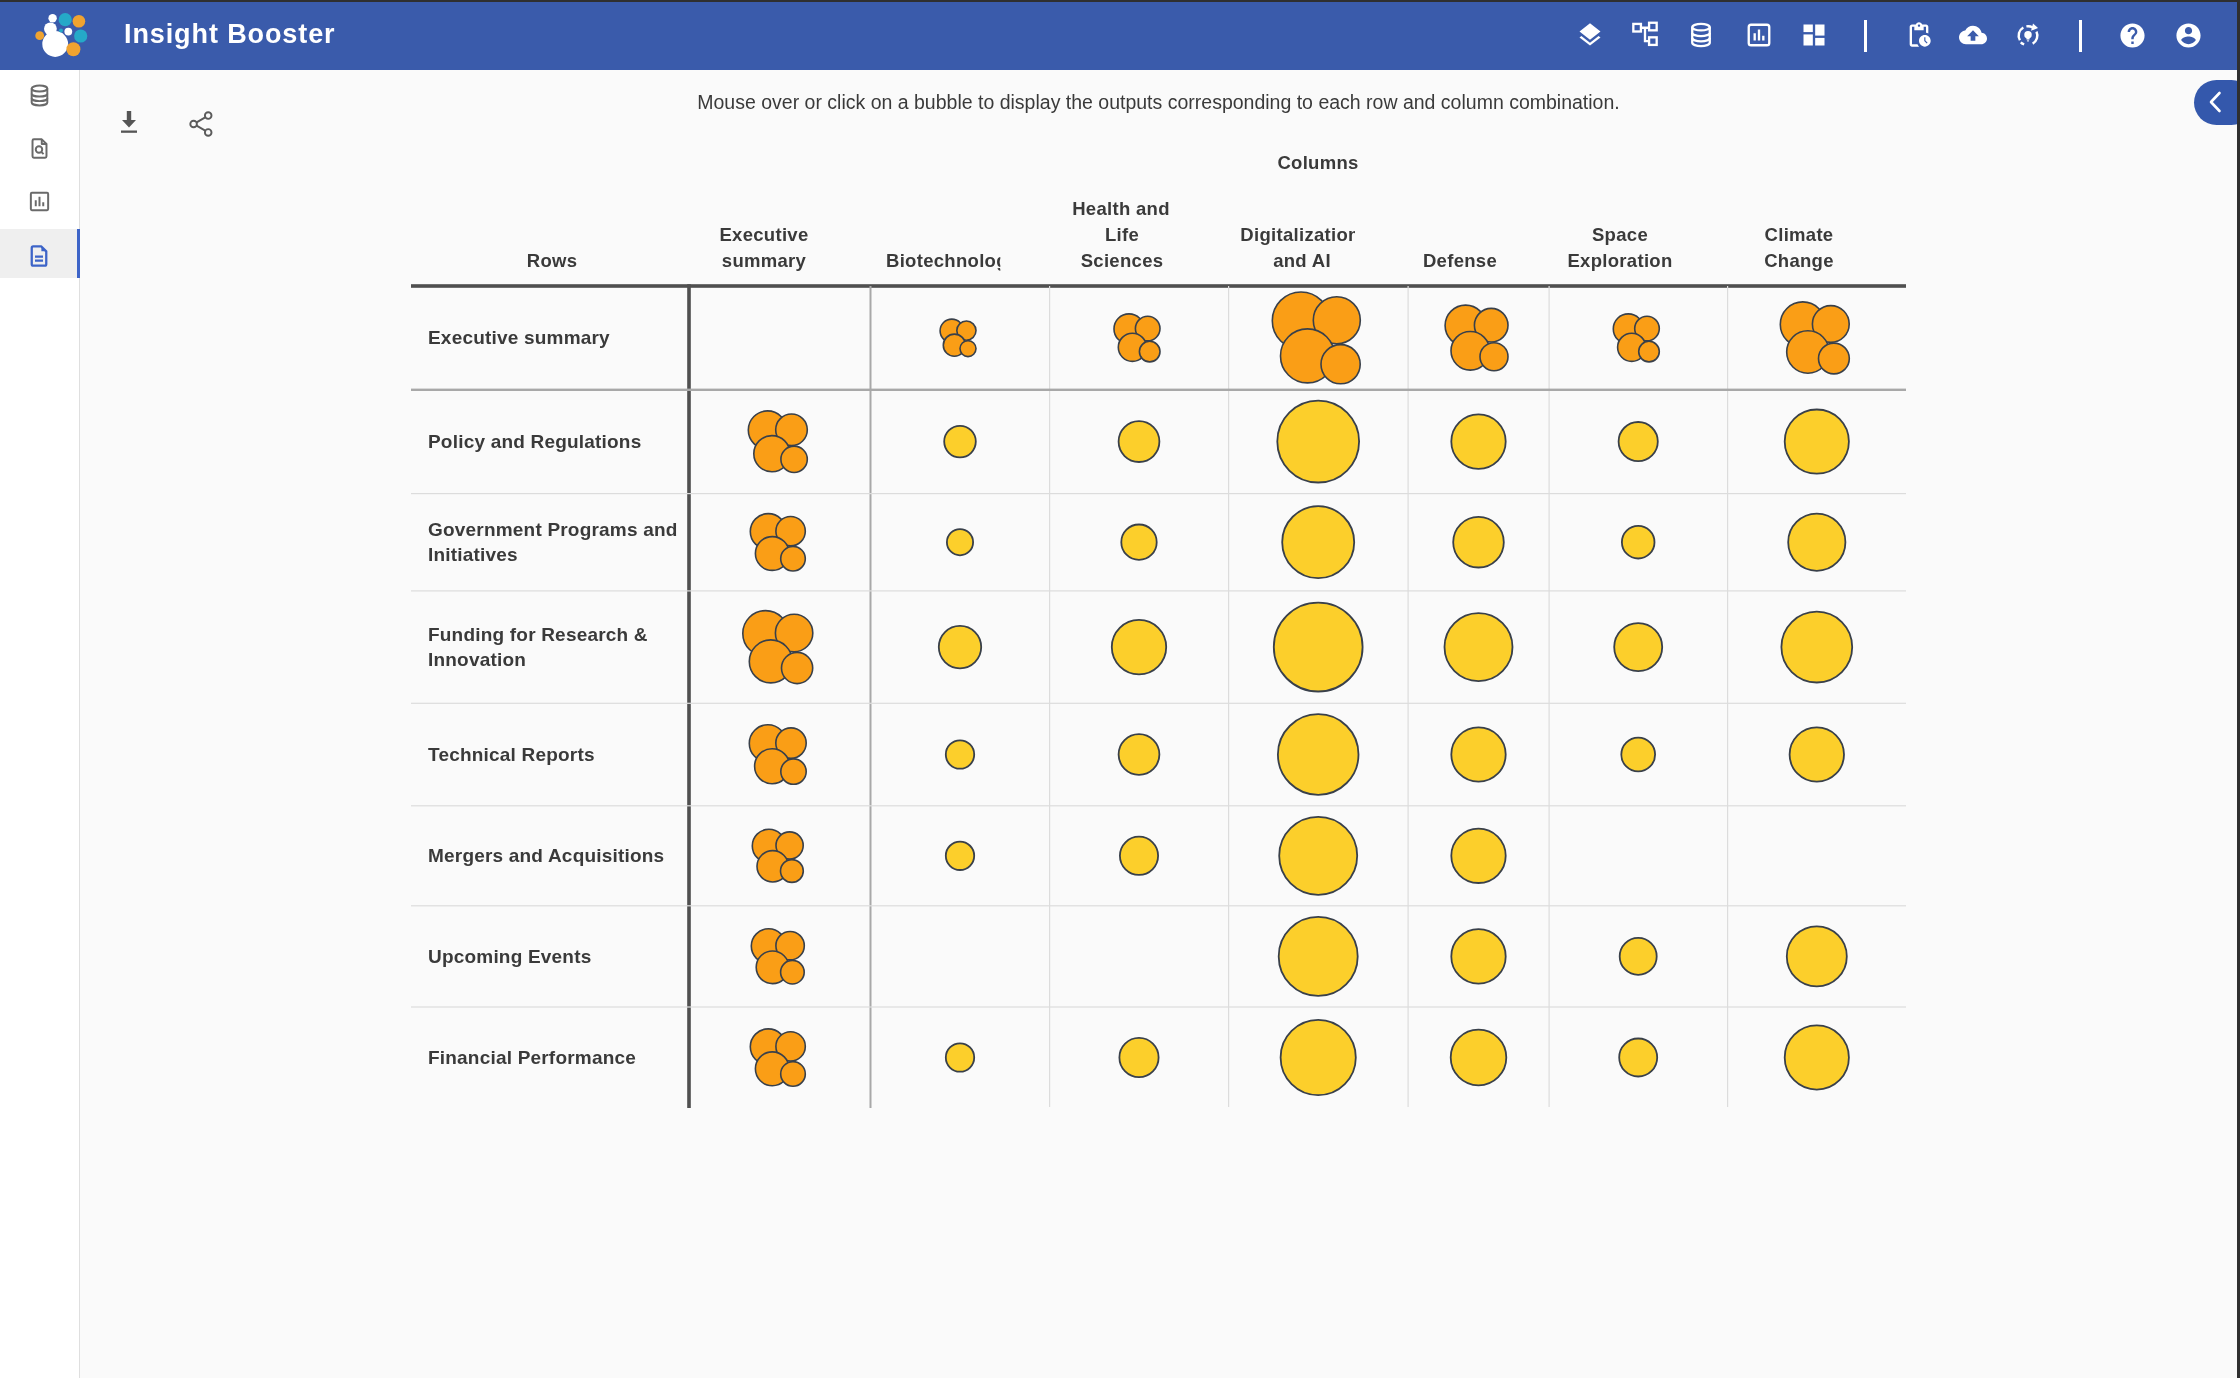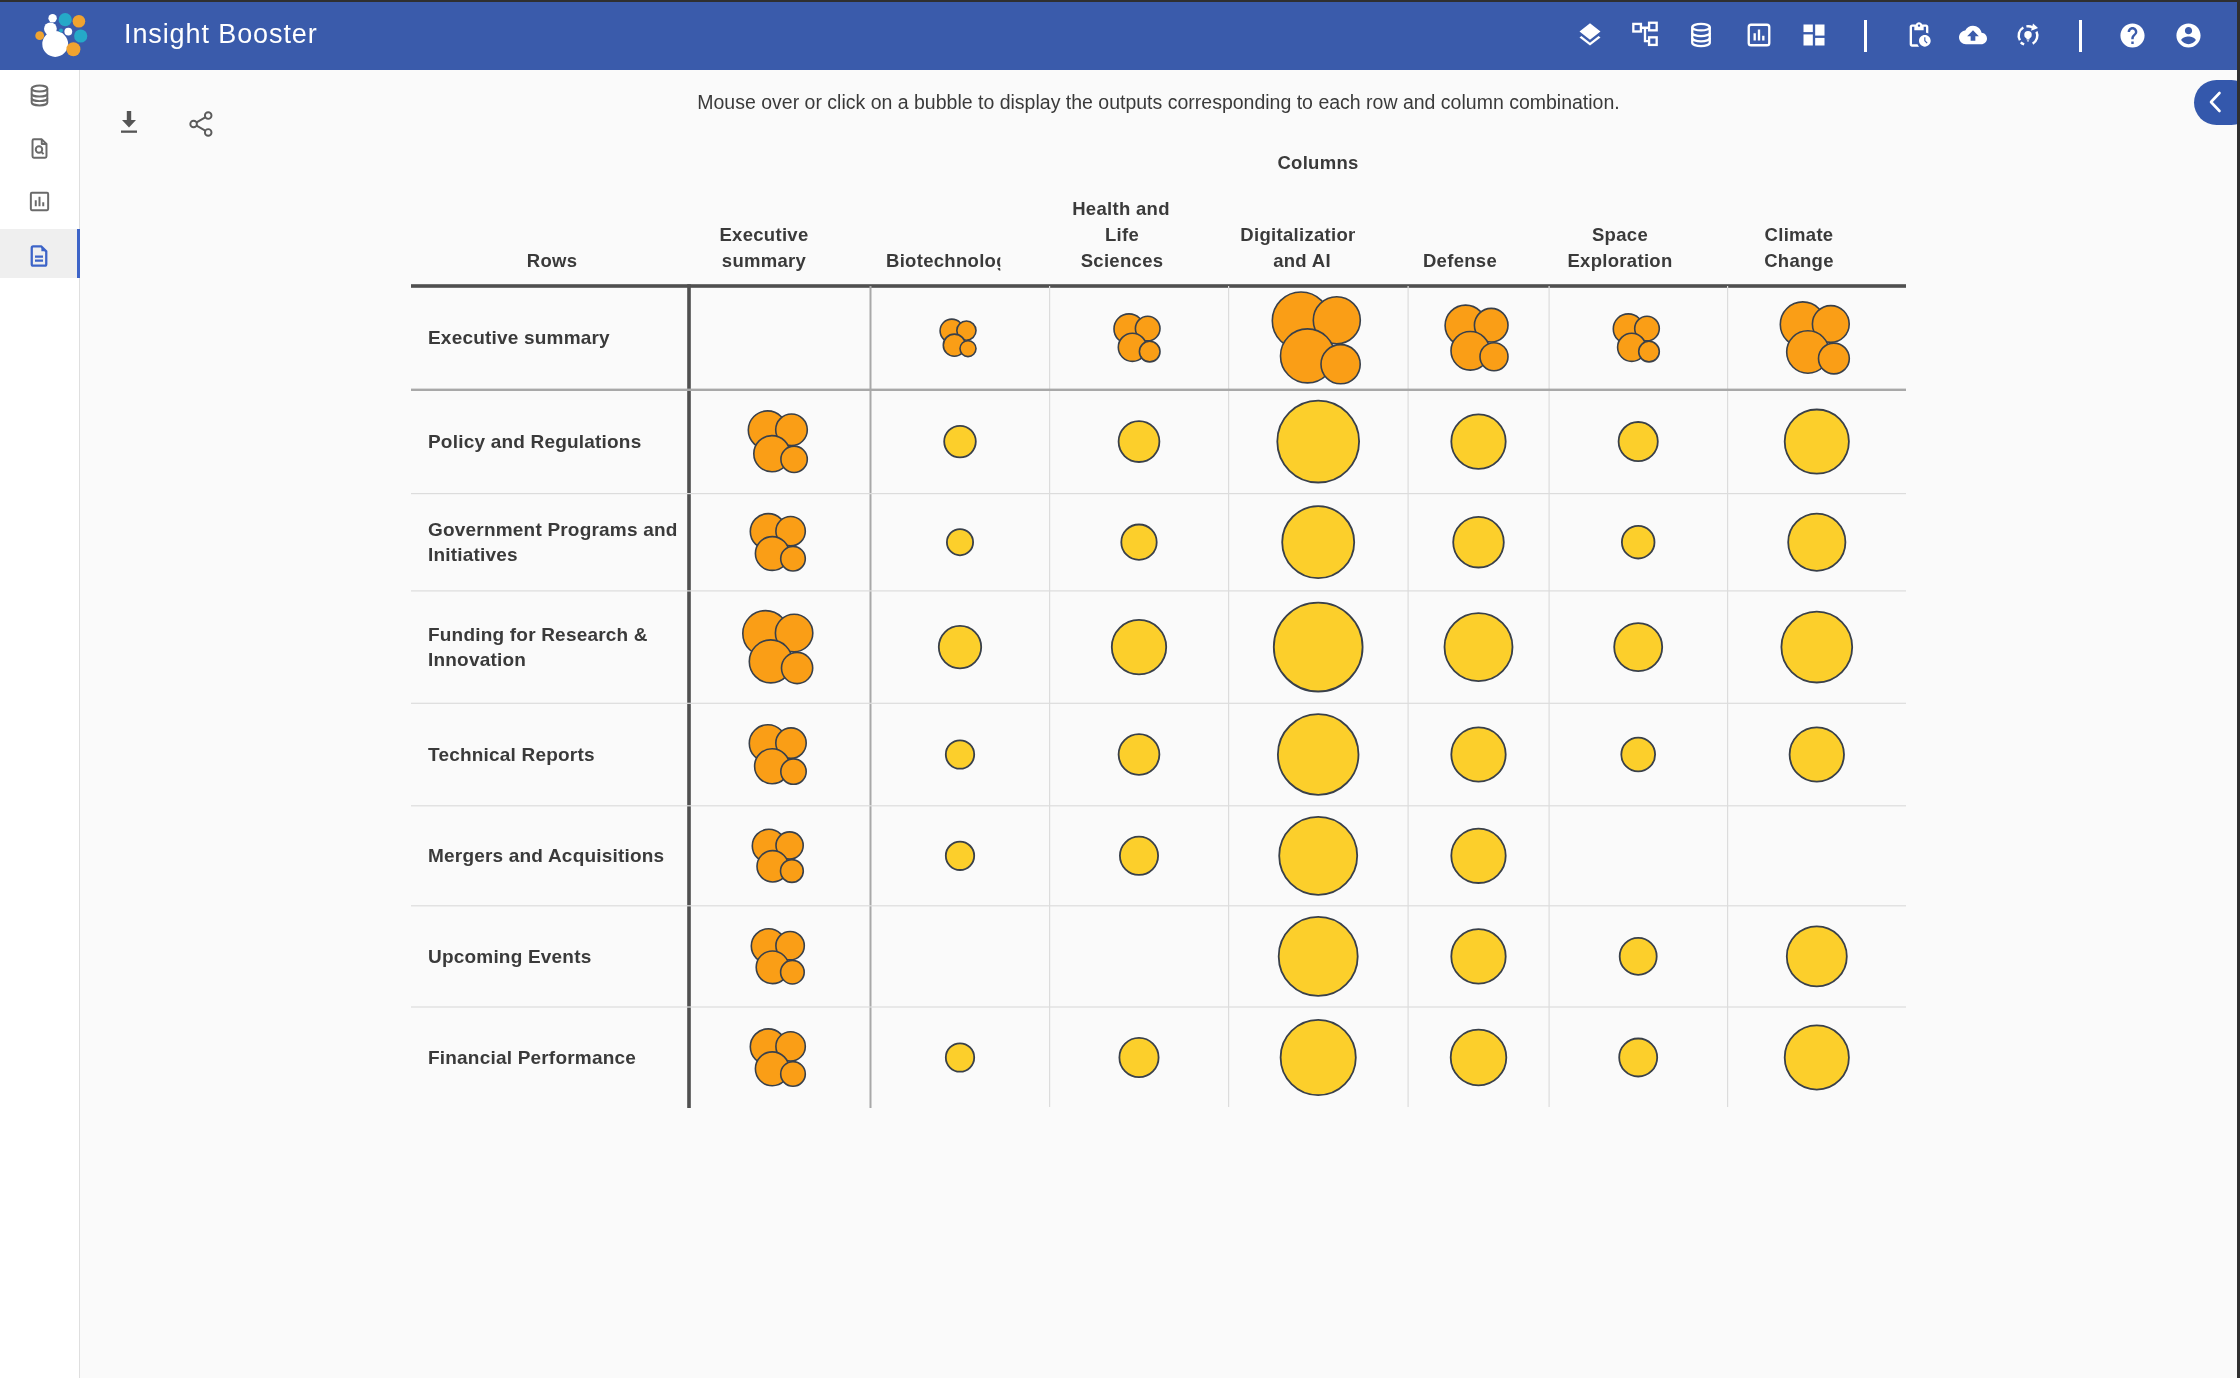--- a/index.html
+++ b/index.html
@@ -4,21 +4,21 @@
 *{margin:0;padding:0;box-sizing:border-box}
 html,body{width:2240px;height:1378px;overflow:hidden;background:#FAFAFA;
  font-family:"Liberation Sans",sans-serif;}
 #nav{position:absolute;left:0;top:2px;width:2240px;height:68px;background:#3A5BAB;}
 #side{position:absolute;left:0;top:70px;width:80px;height:1308px;background:#fff;
  border-right:1px solid #DFDFDF;}
 #active{position:absolute;left:0;top:158.6px;width:80px;height:49.2px;background:#EFEFEF;}
 #active:after{content:"";position:absolute;right:0;top:0;width:3px;height:100%;background:#3D64C8;}
 #etop{position:absolute;left:0;top:0;width:2240px;height:2px;background:#2F2F2F;z-index:9}
 #eright{position:absolute;right:0;top:0;width:3px;height:1378px;background:#2F2F2F;z-index:9}
-#title{position:absolute;left:124px;top:19px;color:#fff;font-size:27px;font-weight:normal;letter-spacing:.9px}
+#title{position:absolute;left:124px;top:19px;color:#fff;font-size:27px;font-weight:bold;letter-spacing:.9px}
 #pill{position:absolute;left:2194px;top:80px;width:60px;height:45px;background:#3458AC;border-radius:23px;z-index:5}
 #pill svg{position:absolute;left:14px;top:11px}
 .nicon{position:absolute;top:21px}
 #chart{position:absolute;left:0;top:70px}
 </style></head><body>
 <div id="nav"></div>
 <div id="side">
     <div id="active"></div>
   </div>
 <svg class="nicon" style="left:26px;top:8px" width="66" height="56" viewBox="0 0 66 56">

